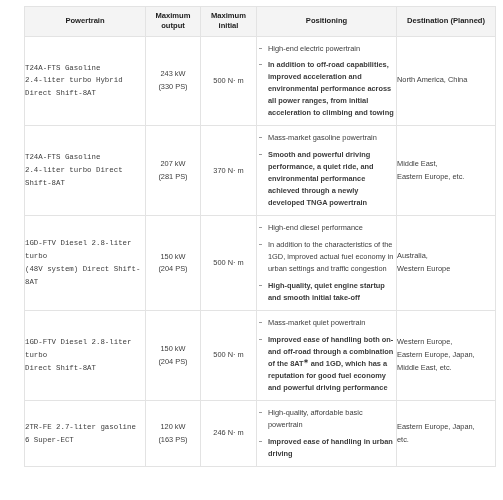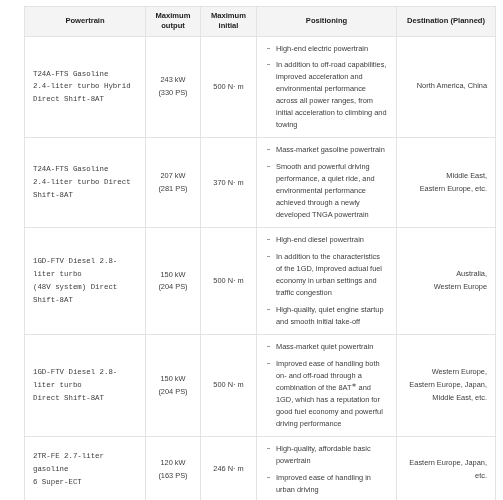--- a/index.html
+++ b/index.html
@@ -24,21 +24,21 @@
   table.spec {
     width: 471px;
     border-collapse: collapse;
     table-layout: fixed;
     font-size: 7.4px;
   }
   table.spec th,
   table.spec td {
     border: 1px solid #e3e3e3;
     vertical-align: middle;
-    padding: 6px 8px;
+    padding: 6px 0;
     box-sizing: border-box;
   }
   table.spec thead th {
     background: #f4f4f4;
     font-size: 7.6px;
     font-weight: bold;
     color: #1d1d1d;
     text-align: center;
     height: 29px;
     padding: 4px 4px;
@@ -56,42 +56,42 @@
     color: #3c3c3c;
     padding-left: 10px;
     font-family: Liberation Mono, monospace;
   }
   td.num {
     text-align: center;
     line-height: 1.7;
     color: #3c3c3c;
   }
   td.destination {
-    text-align: right;
+    text-align: left;
     line-height: 1.75;
     color: #3c3c3c;
     padding-left: 9px;
   }
   td.positioning {
     text-align: left;
     padding: 7px 8px 7px 6px;
   }
   ul.bullets {
     list-style: none;
     margin: 0;
     padding: 0;
   }
   ul.bullets li {
     position: relative;
     padding-left: 11px;
     margin: 0 0 5px 0;
     line-height: 1.62;
     color: #3c3c3c;
   }
-  ul.bullets li:last-child { margin-bottom: 0; }
+  ul.bullets li:last-child { margin-bottom: 0; font-weight: bold; }
   ul.bullets li::before {
     content: "";
     position: absolute;
     left: 2px;
     top: 5px;
     width: 3px;
     height: 1px;
     background: #9a9a9a;
   }
   sup.ast {
@@ -146,21 +146,21 @@
             </ul>
           </td>
           <td class="destination">Middle East,<br>Eastern Europe, etc.</td>
         </tr>
         <tr>
           <td class="powertrain">1GD-FTV Diesel 2.8-liter turbo<br>(48V system) Direct Shift-8AT</td>
           <td class="num">150 kW<br>(204 PS)</td>
           <td class="num">500 N· m</td>
           <td class="positioning">
             <ul class="bullets">
-              <li>High-end diesel powertrain</li>
+              <li>High-end diesel performance</li>
               <li>In addition to the characteristics of the 1GD, improved actual fuel economy in urban settings and traffic congestion</li>
               <li>High-quality, quiet engine startup and smooth initial take-off</li>
             </ul>
           </td>
           <td class="destination">Australia,<br>Western Europe</td>
         </tr>
         <tr>
           <td class="powertrain">1GD-FTV Diesel 2.8-liter turbo<br>Direct Shift-8AT</td>
           <td class="num">150 kW<br>(204 PS)</td>
           <td class="num">500 N· m</td>

